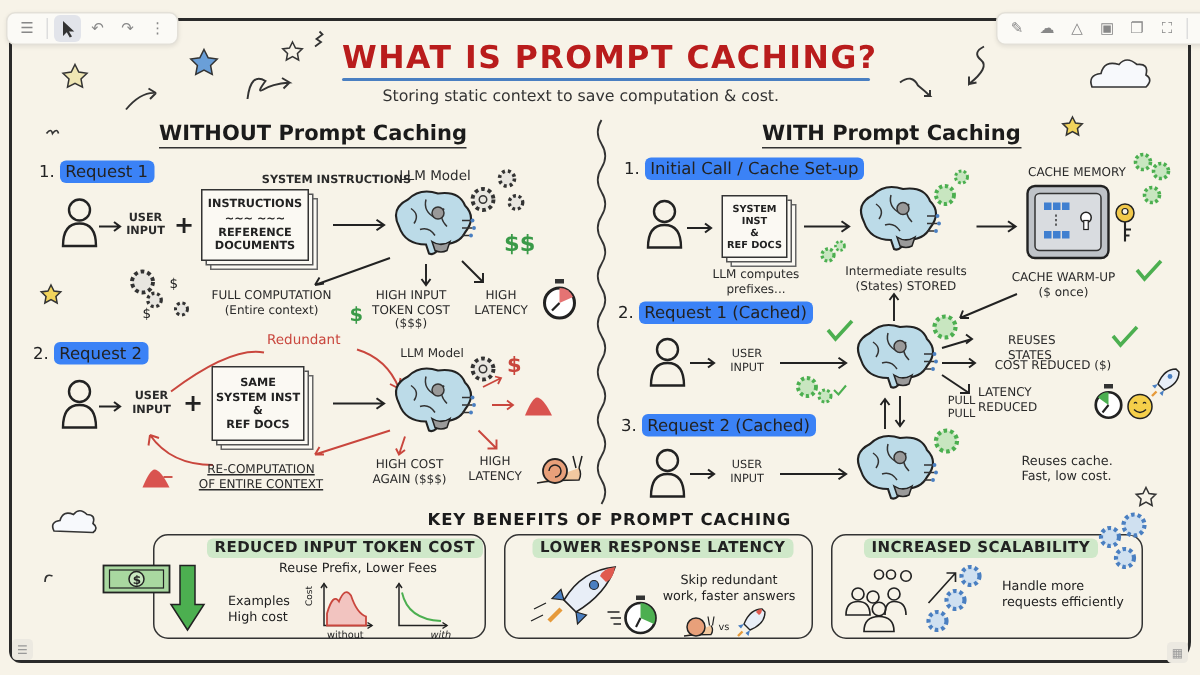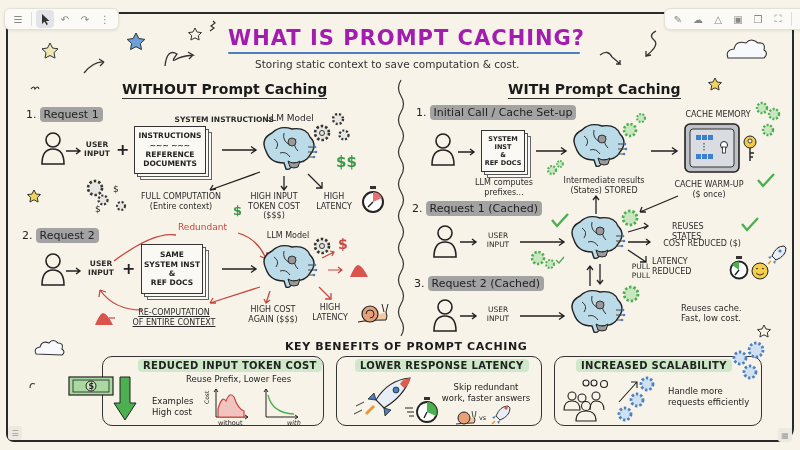--- a/index.html
+++ b/index.html
@@ -10,28 +10,28 @@
   .abs { position: absolute; }
 
   
   .toolbar { position: absolute; background: #fbfaf6; border: 1px solid #e3e0d8; border-radius: 6px; box-shadow: 0 1px 3px rgba(0,0,0,0.08); display: flex; align-items: center; height: 22px; padding: 0 4px; gap: 2px; }
   .tb-btn { width: 18px; height: 18px; display: flex; align-items: center; justify-content: center; border-radius: 4px; color: #888; font-size: 10px; cursor: pointer; }
   .tb-btn.active { background: #e2e4ea; color: #333; }
   .tb-sep { width: 1px; height: 14px; background: #ddd; margin: 0 2px; }
   .mini-btn { position: absolute; width: 14px; height: 14px; background: #ece9e1; border-radius: 3px; display: flex; align-items: center; justify-content: center; font-size: 8px; color: #999; }
 
   
-  .title { position: absolute; left: 228px; top: 26px; font-size: 21px; font-weight: bold; letter-spacing: 1px; color: #a21caf; }
+  .title { position: absolute; left: 228px; top: 26px; font-size: 21px; font-weight: bold; letter-spacing: 1px; color: #b91c1c; }
   .title-underline { position: absolute; left: 228px; top: 52px; width: 352px; height: 2px; background: #4a7fc1; border-radius: 2px; }
   .subtitle { position: absolute; left: 255px; top: 58px; font-size: 10.5px; color: #333; }
 
   .section-title { position: absolute; font-size: 14px; font-weight: bold; color: #1b1b1b; border-bottom: 1.5px solid #333; padding-bottom: 1px; }
 
   .req-label { position: absolute; font-size: 11px; color: #222; display: flex; align-items: center; gap: 3px; }
-  .req-label .pill { background: #a3a3a3; border-radius: 4px; padding: 1px 4px; }
+  .req-label .pill { background: #3b82f6; border-radius: 4px; padding: 1px 4px; }
 
   .small-caps { font-size: 7.5px; font-weight: bold; color: #2a2a2a; text-align: center; line-height: 1.2; text-transform: uppercase; }
   .note { font-size: 8.5px; color: #2a2a2a; text-align: center; line-height: 1.2; }
 
   .doc { position: absolute; border: 1.5px solid #333; background: #fbf9f3; box-shadow: 3px 3px 0 -1px #fbf9f3, 3px 3px 0 0 #555, 6px 6px 0 -1px #fbf9f3, 6px 6px 0 0 #666; display: flex; flex-direction: column; align-items: center; justify-content: center; font-size: 7.5px; font-weight: bold; text-align: center; line-height: 1.25; }
 
   .benefits-title { position: absolute; left: 285px; top: 340px; font-size: 11px; font-weight: bold; letter-spacing: 0.6px; color: #1b1b1b; }
   .benefit-box { position: absolute; border: 1.5px solid #333; border-radius: 10px; background: #f7f3e8; }
   .benefit-head { position: absolute; background: #cfe8c9; border-radius: 4px; padding: 1px 5px; font-size: 10px; font-weight: bold; letter-spacing: 0.3px; color: #222; white-space: nowrap; }
   .label { font-size: 8.5px; color: #222; }
@@ -91,21 +91,21 @@
     <path d="M36 354 q-3 -6 4 -7 q2 -7 9 -4 q4 -5 9 0 q6 0 4 6 q4 3 0 6 z" fill="#f7f9fc" stroke="#333" stroke-width="1.1"></path>
     <path d="M30 388 q0 -6 5 -4" fill="none" stroke="#333" stroke-width="1.1"></path>
 
     <path d="M401 80 q-5 8 0 16 q5 8 0 16 q-5 8 0 16 q5 8 0 16 q-5 8 0 16 q5 8 0 16 q-5 8 0 16 q5 8 0 16 q-5 8 0 16 q5 8 0 16 q-5 8 0 16 q5 8 0 16 q-5 8 0 16 q5 8 0 16 q-5 8 0 16 q5 8 0 16" fill="none" stroke="#333" stroke-width="1.2"></path>
   </svg>
 
   <div class="title">WHAT IS PROMPT CACHING?</div>
   <div class="title-underline"></div>
   <div class="subtitle">Storing static context to save computation &amp; cost.</div>
 
-  <div class="section-title" style="left:106px; top:81px;margin-left:16px;">WITHOUT Prompt Caching</div>
+  <div class="section-title" style="left:106px; top:81px;">WITHOUT Prompt Caching</div>
 
   <div class="req-label" style="left:26px; top:107px;">
     <span>1.</span>
     <span class="pill">Request 1</span>
   </div>
 
   <svg class="abs" style="left:40px;top:131px;" width="26" height="34">
     <circle cx="13" cy="9" r="7" fill="none" stroke="#222" stroke-width="1.6"></circle>
     <path d="M2 33 q0 -15 11 -15 q11 0 11 15 z" fill="none" stroke="#222" stroke-width="1.6"></path>
   </svg>

